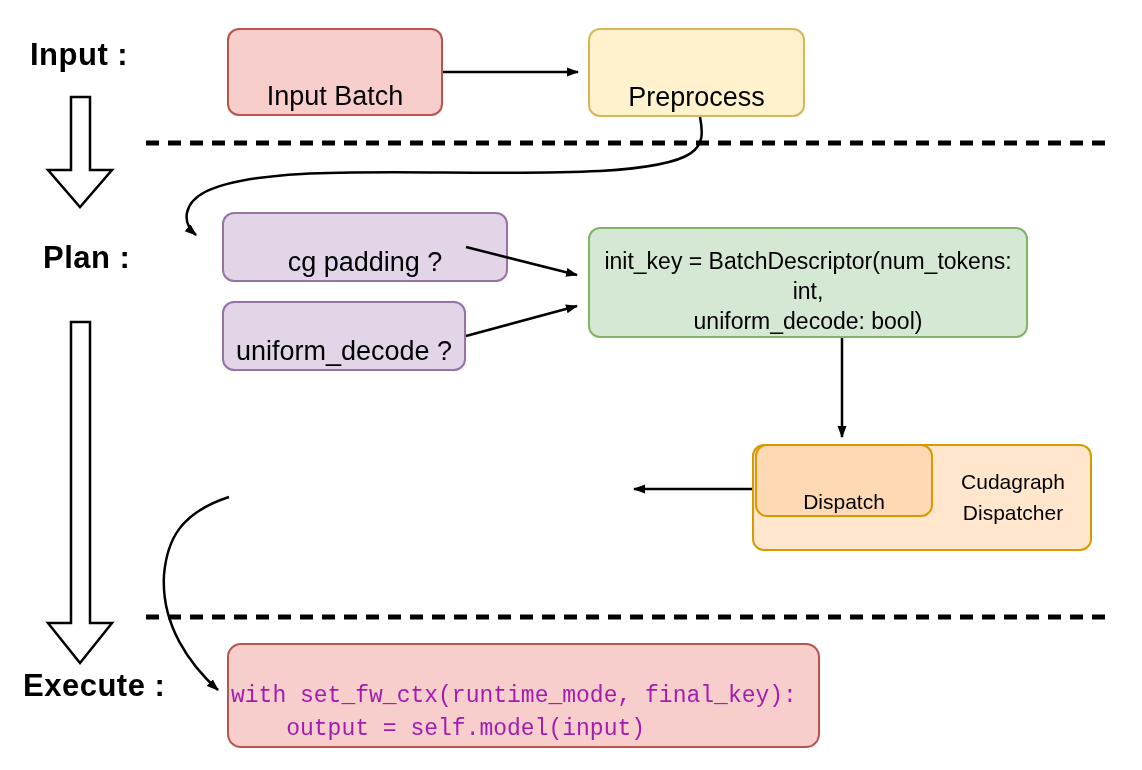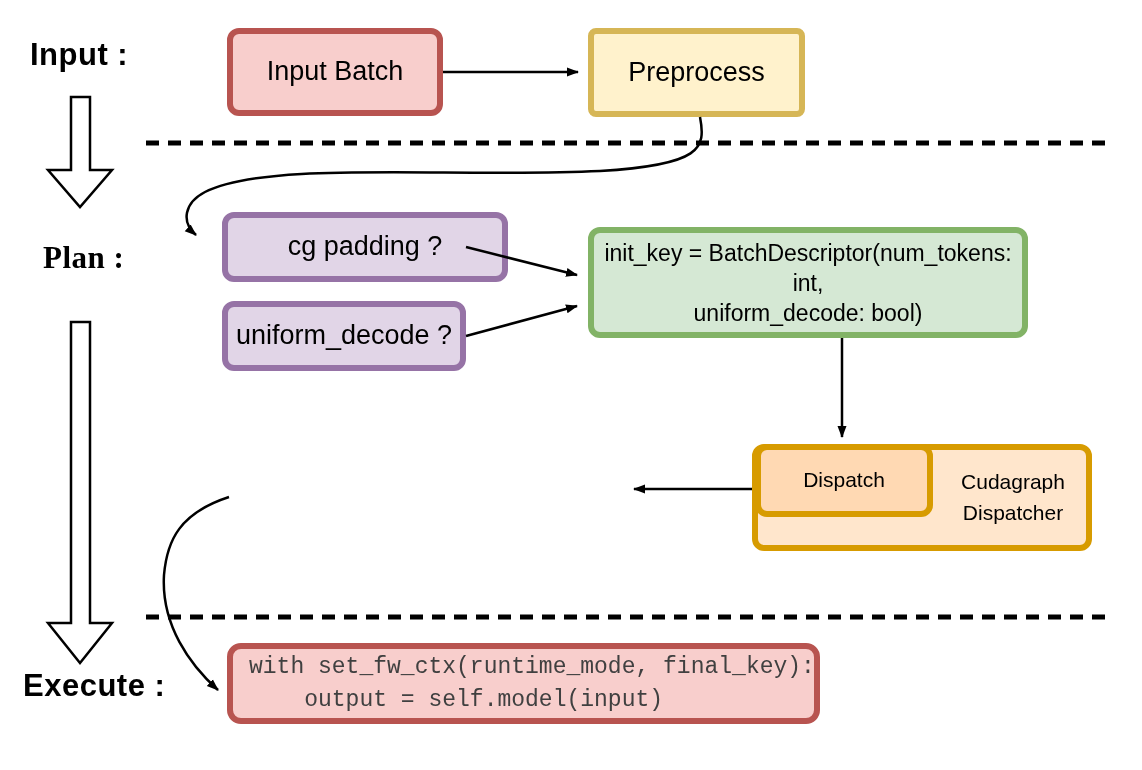--- a/index.html
+++ b/index.html
@@ -1,47 +1,47 @@
 <!DOCTYPE html>
 <html><head>
 <meta charset="utf-8">
 <style>
   html,body{margin:0;padding:0;background:#fff;}
   #canvas{position:relative;width:1142px;height:770px;background:#ffffff;overflow:hidden;
           font-family:"Liberation Sans", sans-serif;color:#000;}
-  .node{position:absolute;display:flex;flex-direction:column;align-items:center;justify-content:center;
-        border:6px solid #b91c1c;border-radius:12px;box-sizing:border-box;text-align:center;line-height:1.25;}
+  .node{position:absolute;display:flex;flex-direction:column;align-items:center;justify-content:flex-end;
+        border:2px solid #b91c1c;border-radius:12px;box-sizing:border-box;text-align:center;line-height:1.25;}
   .stage-label{position:absolute;font-weight:bold;font-size:31px;letter-spacing:0.5px;white-space:nowrap;}
   #svg-layer{position:absolute;left:0;top:0;width:1142px;height:770px;z-index:3;pointer-events:none;}
   .node{z-index:2;}
   
   .n-red{background:#f8cecc;border-color:#b85450;}
   .n-yellow{background:#fff2cc;border-color:#d6b656;}
   .n-purple{background:#e1d5e7;border-color:#9673a6;}
   .n-green{background:#d5e8d4;border-color:#82b366;}
   .n-blue{background:#dae8fc;border-color:#6c8ebf;}
   .n-orange-light{background:#ffe6cc;border-color:#d79b00;}
   .n-orange{background:#ffd9b3;border-color:#d79b00;}
   
   #input-batch{left:227px;top:28px;width:216px;height:88px;font-size:27px;}
-  #preprocess{left:588px;top:28px;width:217px;height:89px;font-size:27px;border-radius:8px;}
+  #preprocess{left:588px;top:28px;width:217px;height:89px;font-size:27px;}
   #cg-padding{left:222px;top:212px;width:286px;height:70px;font-size:27px;}
   #uniform-decode{left:222px;top:301px;width:244px;height:70px;font-size:27px;}
   #init-key{left:588px;top:227px;width:440px;height:111px;font-size:23px;line-height:30px;}
   #runtime-mode{left:229px;top:450px;width:396px;height:102px;font-size:20px;line-height:28px;}
   #cudagraph-outer{left:752px;top:444px;width:340px;height:107px;}
   #dispatch{left:755px;top:444px;width:178px;height:73px;font-size:21px;}
   #cudagraph-label{position:absolute;left:933px;top:466px;width:160px;z-index:2;
                    font-size:21px;line-height:31px;text-align:center;}
-  #execute-code{left:227px;top:643px;width:593px;height:81px;border-radius:14px;
+  #execute-code{left:227px;top:643px;width:593px;height:105px;border-radius:14px;
                 font-family:"Liberation Mono", monospace;font-size:23px;line-height:33px;
-                align-items:flex-start;color:#404040;padding-left:16px;}
+                align-items:flex-start;color:#a21caf;padding-left:2px;}
   #execute-code .code-line{white-space:pre;}
   #label-input{left:30px;top:37px;}
-  #label-plan{left:43px;top:240px;font-family:Liberation Serif, serif;}
+  #label-plan{left:43px;top:240px;}
   #label-execute{left:23px;top:668px;}
 </style>
 </head>
 <body>
 
 <div id="canvas">
 
   <svg id="svg-layer" viewBox="0 0 1142 770" xmlns="http://www.w3.org/2000/svg">
     <defs>
       <marker id="ah" markerUnits="userSpaceOnUse" markerWidth="14" markerHeight="12" refX="11" refY="5.5" orient="auto">

